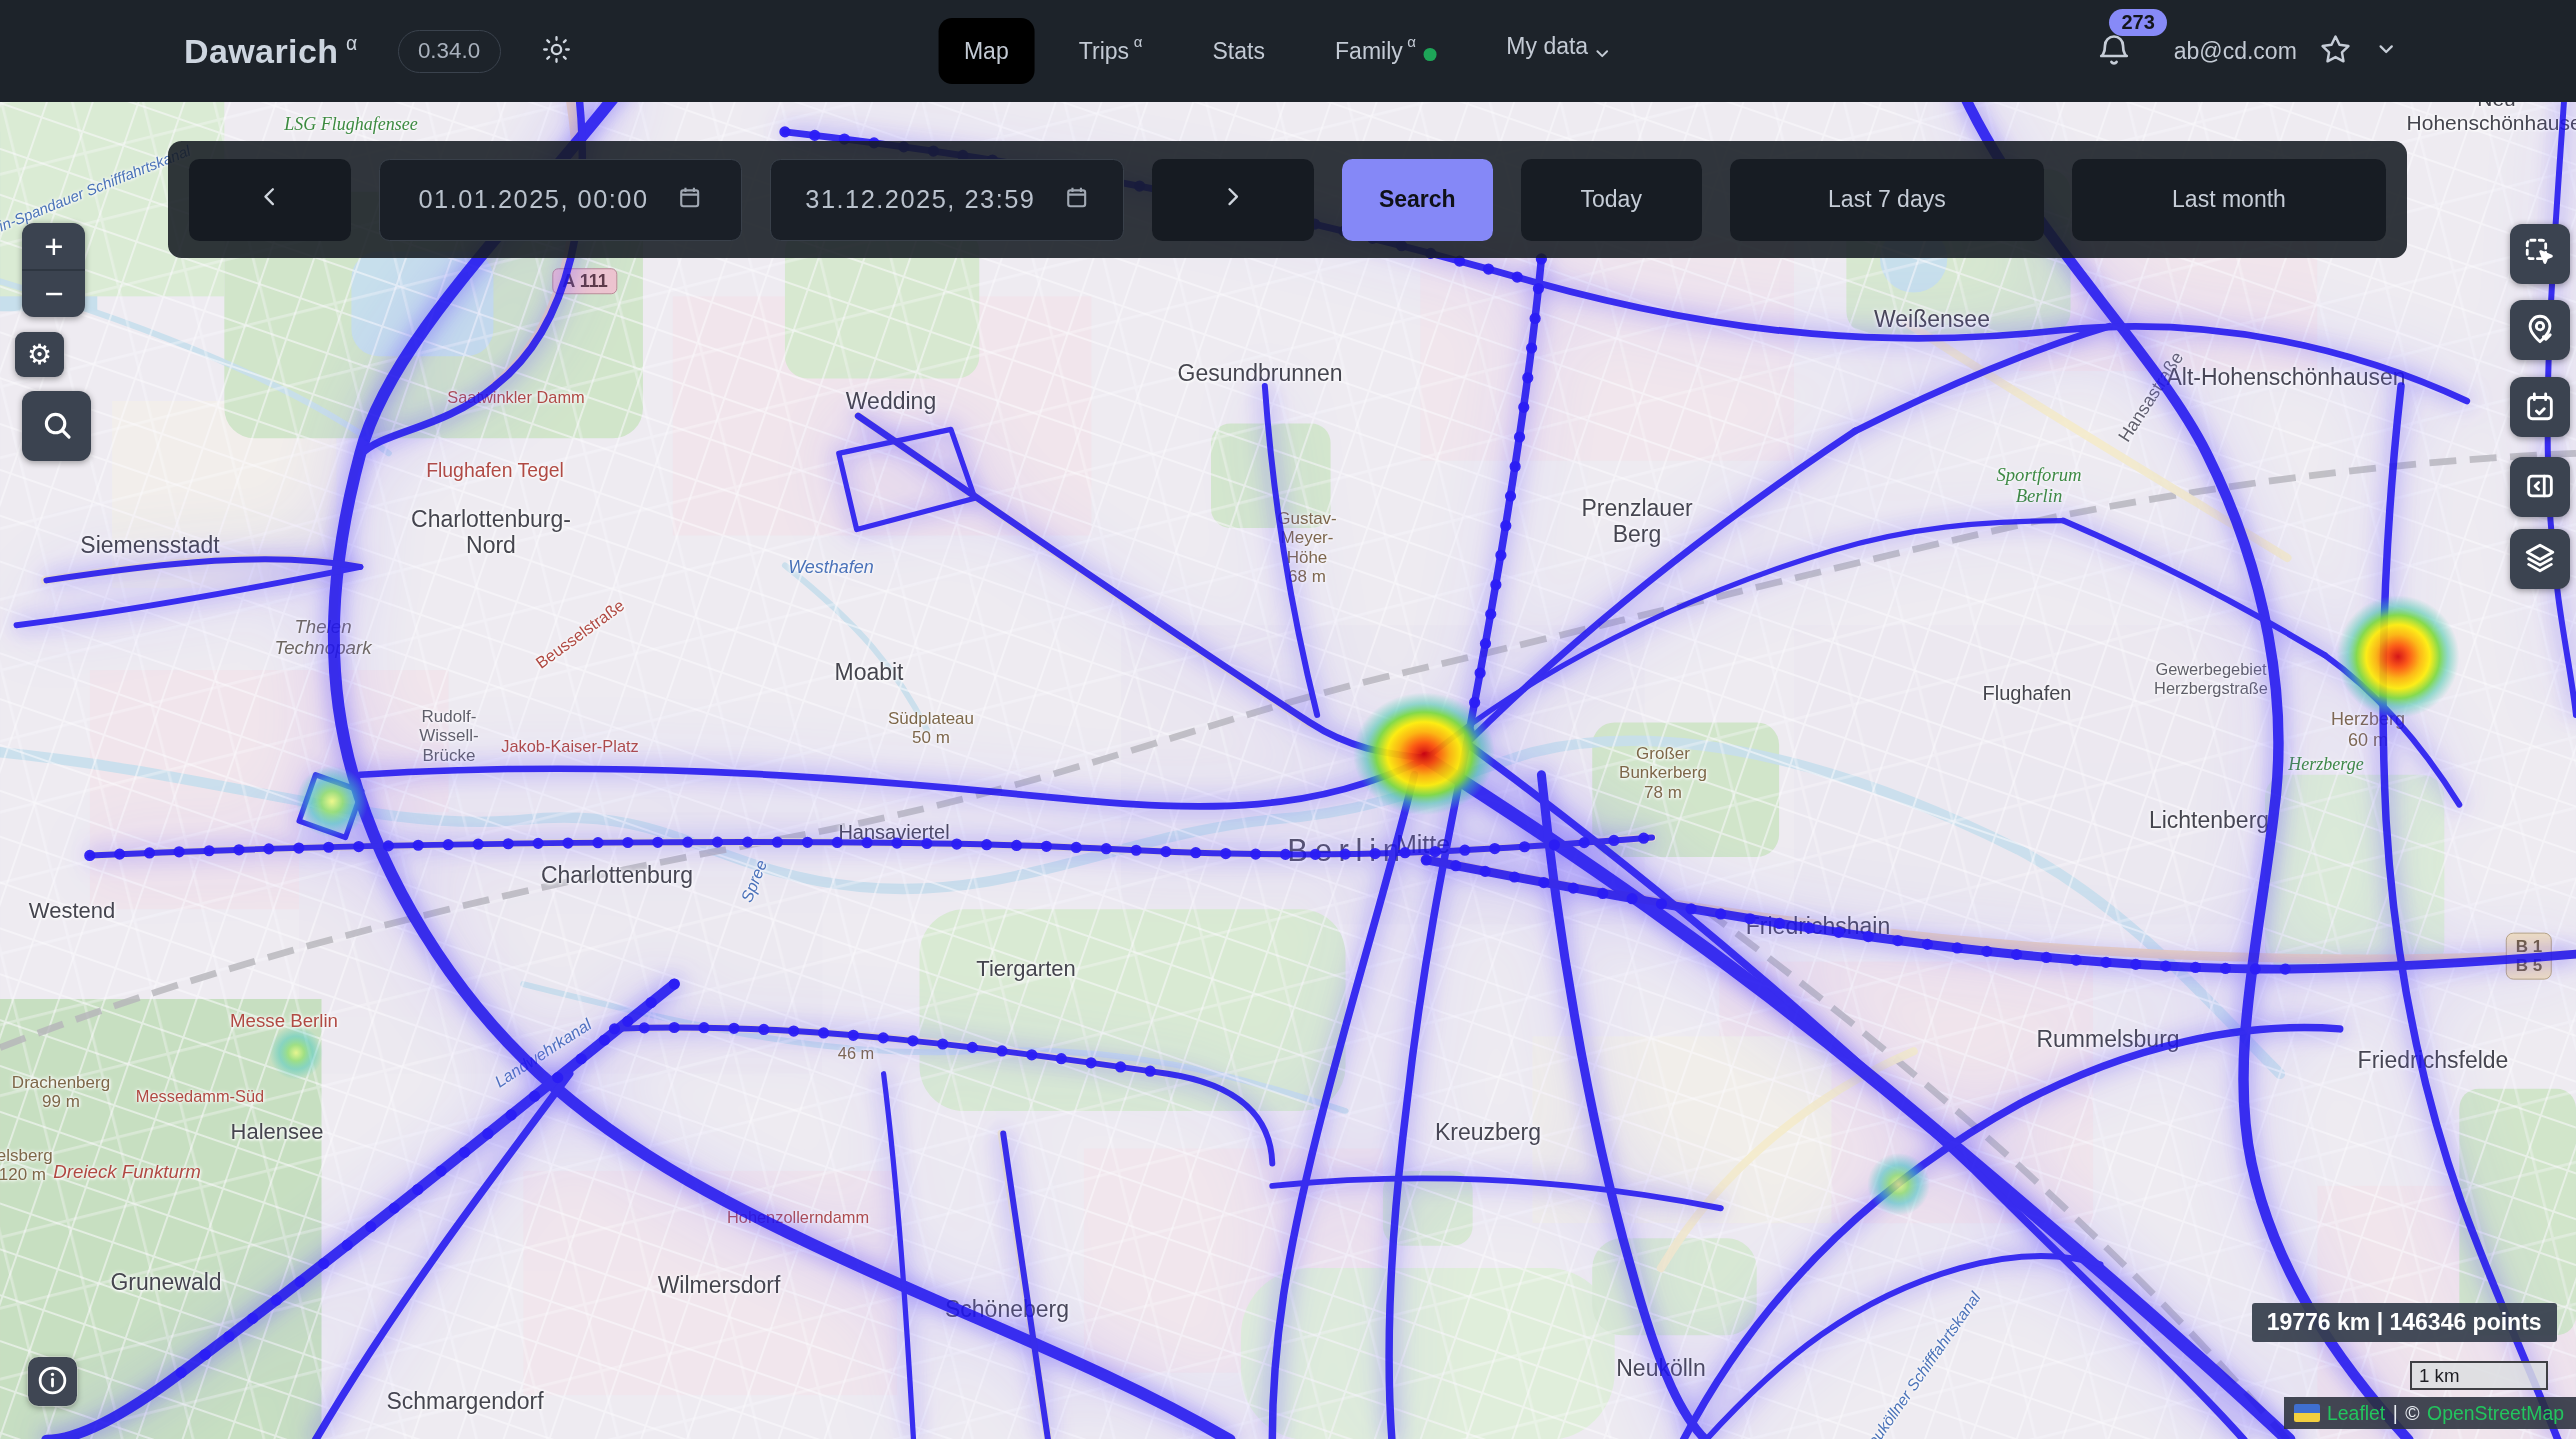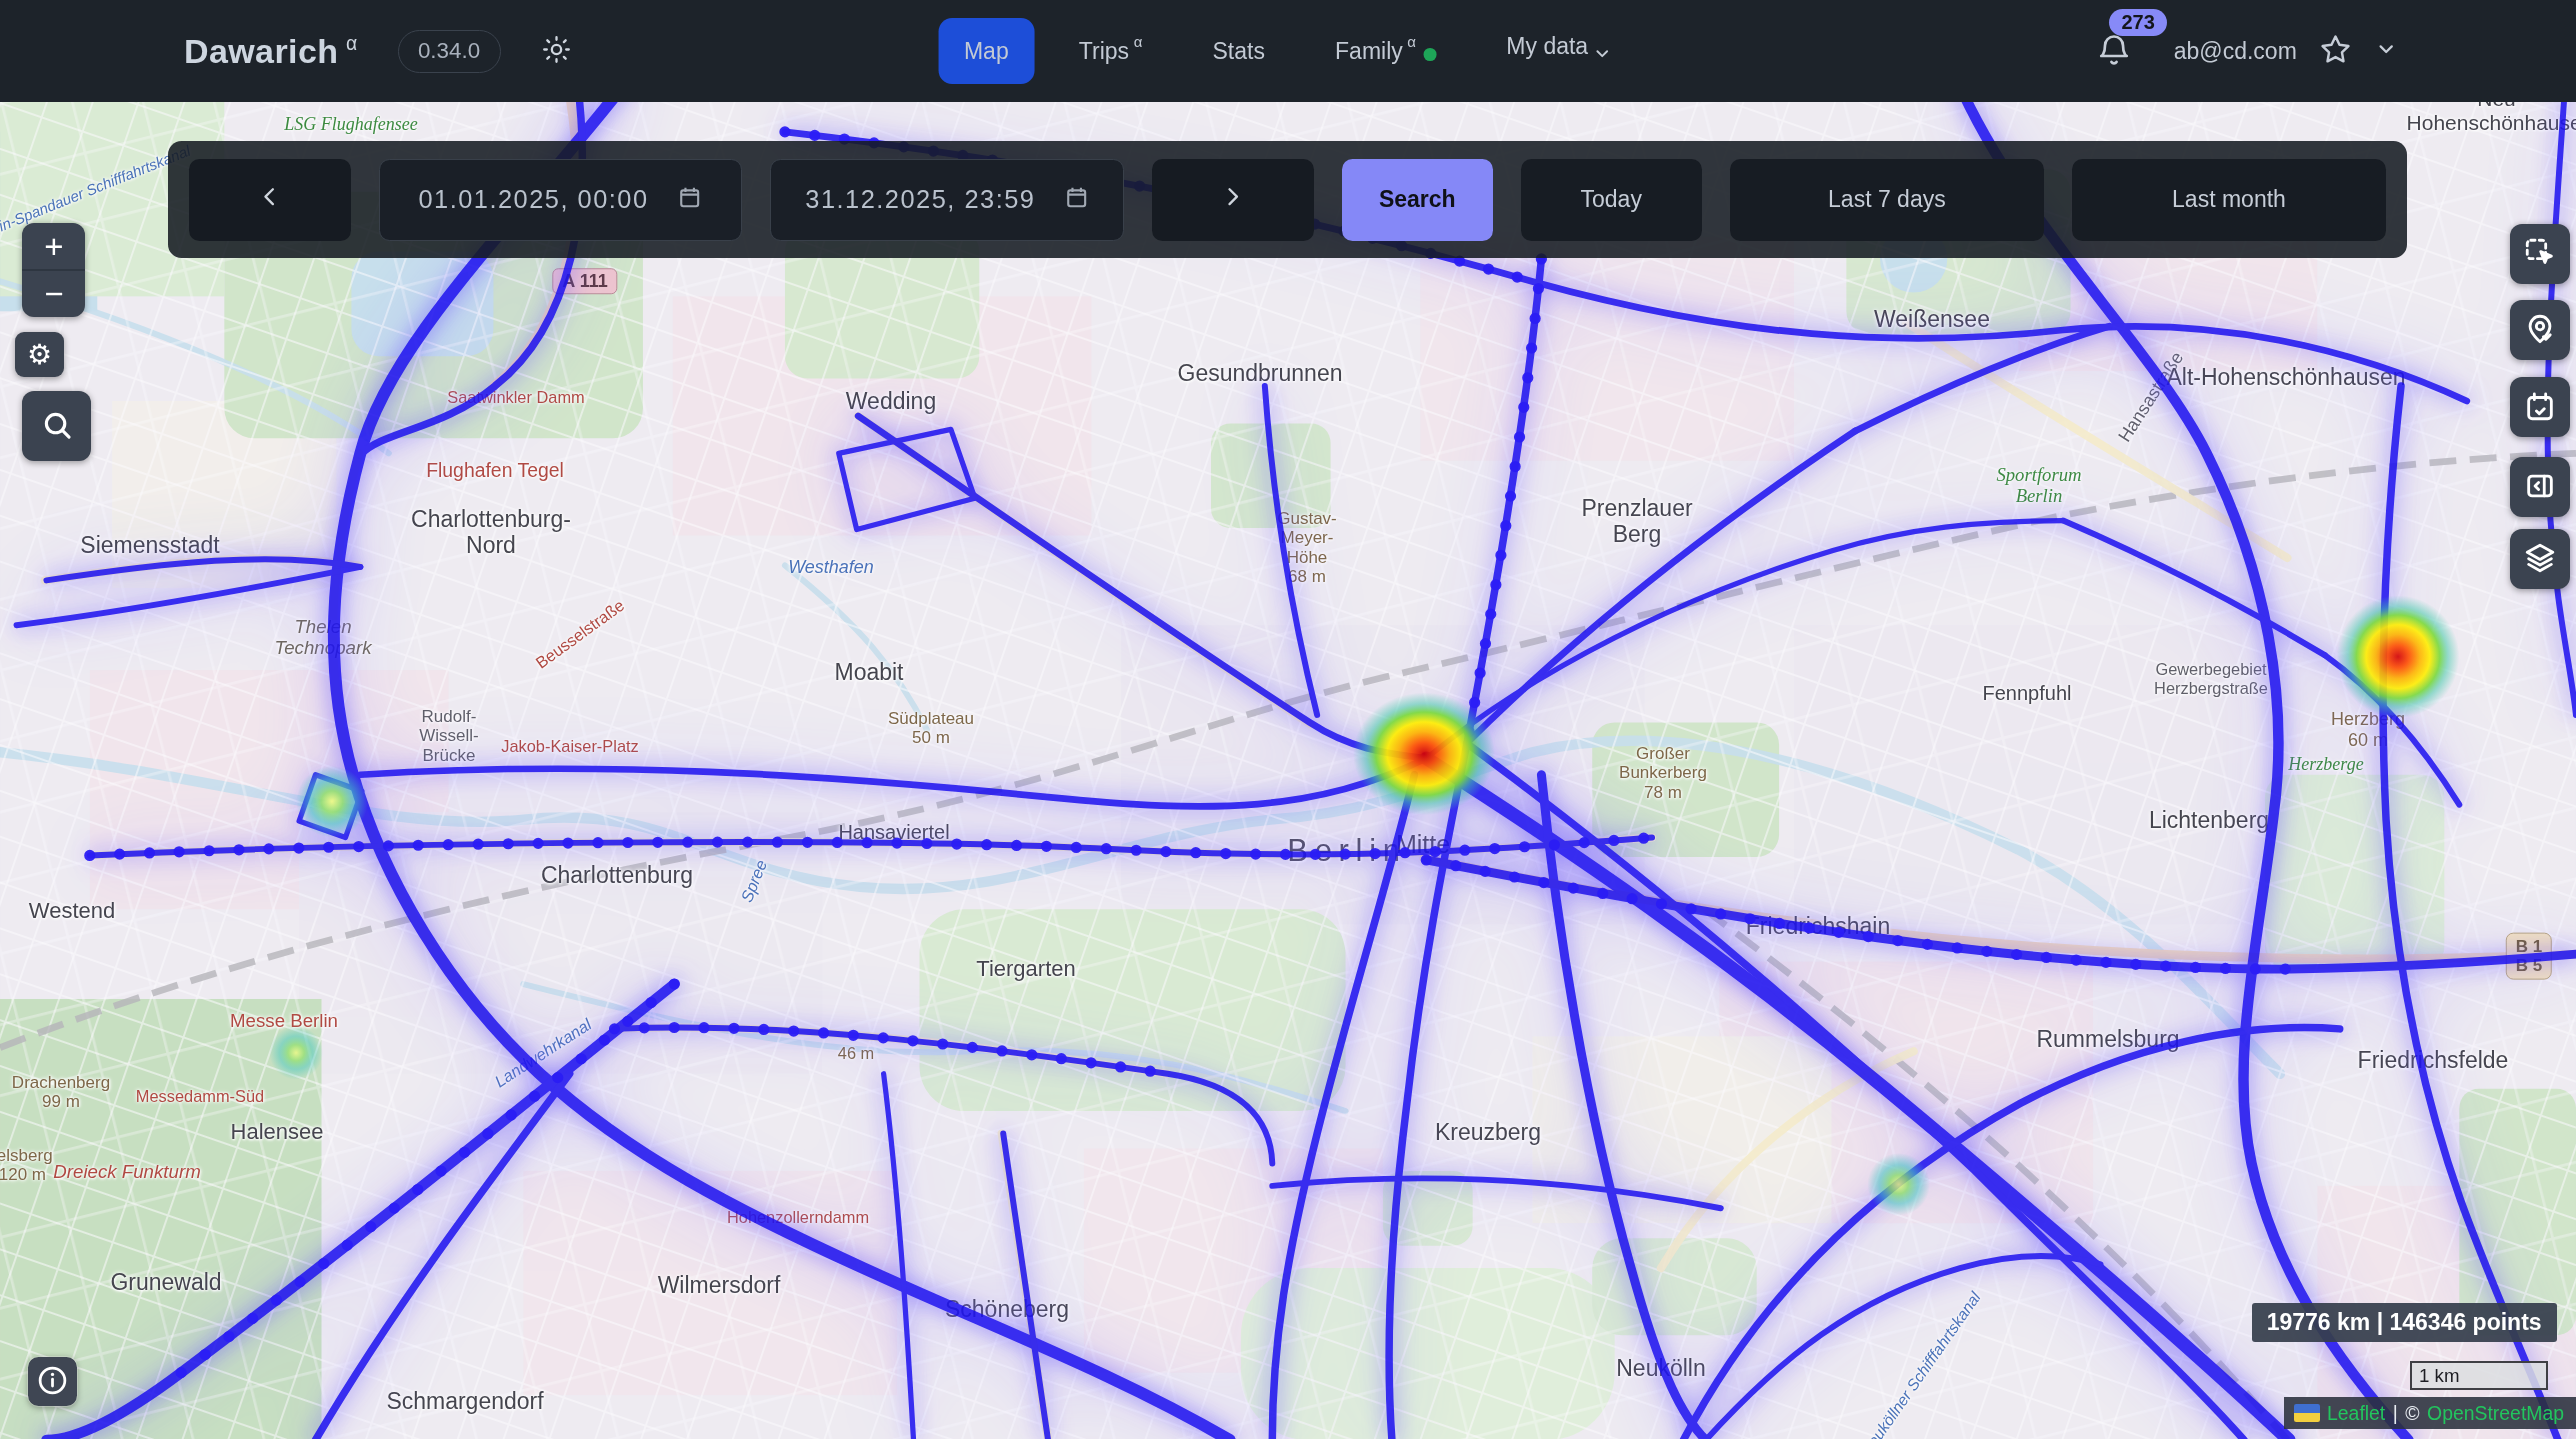--- a/index.html
+++ b/index.html
@@ -6,21 +6,21 @@
     font-family:"Liberation Sans",sans-serif;}
   
   .navbar{position:absolute;left:0;top:0;width:2576px;height:102px;background:#1d232a;display:flex;align-items:center;z-index:50;}
   .nav-left{display:flex;align-items:center;gap:40px;margin-left:184px;}
   .logo{font-size:34px;font-weight:bold;color:#cdd5df;letter-spacing:0.4px;}
   .logo sup{font-size:19.4px;font-weight:normal;margin-left:7.5px;color:#cdd5df;}
   .version-pill{border:1.5px solid #3a424d;border-radius:22.4px;padding:7.5px 19.4px;font-size:22.4px;color:#a9b1bd;}
   .icon-btn{background:none;border:none;color:#c6cdd7;cursor:pointer;display:flex;align-items:center;padding:0;}
   .nav-tabs{position:absolute;left:50%;top:0;height:102px;transform:translateX(-50%);display:flex;align-items:center;gap:19.4px;}
   .tab{font-size:23px;color:#c3cad4;padding:19.4px 25.4px;border-radius:13.5px;background:transparent;border:none;cursor:pointer;display:flex;align-items:flex-start;gap:4.5px;white-space:nowrap;}
-  .tab.active{background:#1d4ed8;text-align:center;}
+  .tab.active{background:#000000;text-align:center;}
   .tab sup{font-size:15px;line-height:1;transform:translateY(-4.5px);}
   .dot{width:12.7px;height:12.7px;border-radius:50%;background:#1ea558;margin-top:10.5px;margin-left:3px;}
   .tab .chev{margin-top:9px;}
   .nav-right{position:absolute;right:179px;top:0;height:102px;display:flex;align-items:center;gap:22.4px;}
   .bell-wrap{position:relative;margin-right:19.4px;}
   .badge{position:absolute;top:-22.4px;left:13.5px;background:#878af7;color:#14161c;font-weight:bold;font-size:20px;padding:2.2px 12px;border-radius:15px;}
   .email{font-size:23px;color:#c3cad4;}
   
   .toolbar{position:absolute;left:168px;top:141px;width:2239px;height:117px;background:rgba(22,27,34,.88);border-radius:13.5px;z-index:40;display:flex;align-items:center;gap:28px;padding:0 21px;box-sizing:border-box;}
   .tbtn{height:82px;border:none;border-radius:10.5px;font-size:23px;cursor:pointer;display:flex;align-items:center;justify-content:center;gap:10.5px;font-family:"Liberation Sans",sans-serif;}
@@ -245,21 +245,21 @@
 Höhe
 68 m</span>
       <span class="lbl k-town" style="left: 1637px; top: 419px; font-size: 23px; transform: translate(-50%, -50%);">Prenzlauer
 Berg</span>
       <span class="lbl k-town" style="left: 1932px; top: 217px; font-size: 23px; transform: translate(-50%, -50%);">Weißensee</span>
       <span class="lbl k-small" style="left: 2151px; top: 295px; font-size: 18px; transform: translate(-50%, -50%) rotate(-57deg);">Hansastraße</span>
       <span class="lbl k-town" style="left: 2286px; top: 275px; font-size: 23px; transform: translate(-50%, -50%);">Alt-Hohenschönhausen</span>
       <span class="lbl k-town" style="left: 2500px; top: 9px; font-size: 21px; transform: translate(-50%, -50%);">Neu-Hohenschönhausen</span>
       <span class="lbl k-green" style="left: 2039px; top: 383px; font-size: 18.7px; transform: translate(-50%, -50%);">Sportforum
 Berlin</span>
-      <span class="lbl k-town" style="left: 2027px; top: 591px; font-size: 20px; transform: translate(-50%, -50%);">Fennpfuhl</span>
+      <span class="lbl k-town" style="left: 2027px; top: 591px; font-size: 20px; transform: translate(-50%, -50%);">Flughafen</span>
       <span class="lbl k-small" style="left: 2211px; top: 577px; font-size: 16.4px; transform: translate(-50%, -50%);">Gewerbegebiet
 Herzbergstraße</span>
       <span class="lbl k-brown" style="left: 2368px; top: 628px; font-size: 18px; transform: translate(-50%, -50%);">Herzberg
 60 m</span>
       <span class="lbl k-green" style="left: 2326px; top: 662px; font-size: 18px; transform: translate(-50%, -50%);">Herzberge</span>
       <span class="lbl k-town" style="left: 2209px; top: 718px; font-size: 23px; transform: translate(-50%, -50%);">Lichtenberg</span>
       <span class="lbl k-brown" style="left: 1663px; top: 671px; font-size: 17px; transform: translate(-50%, -50%);">Großer
 Bunkerberg
 78 m</span>
       <span class="lbl k-big" style="left: 1347px; top: 749px; font-size: 31px; transform: translate(-50%, -50%);">Berlin</span>

